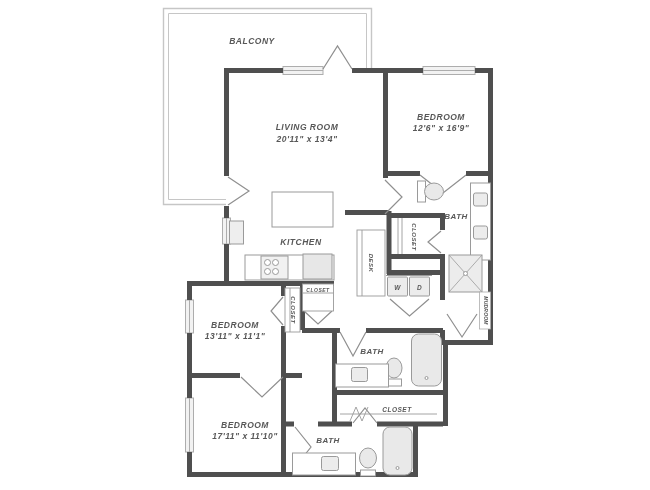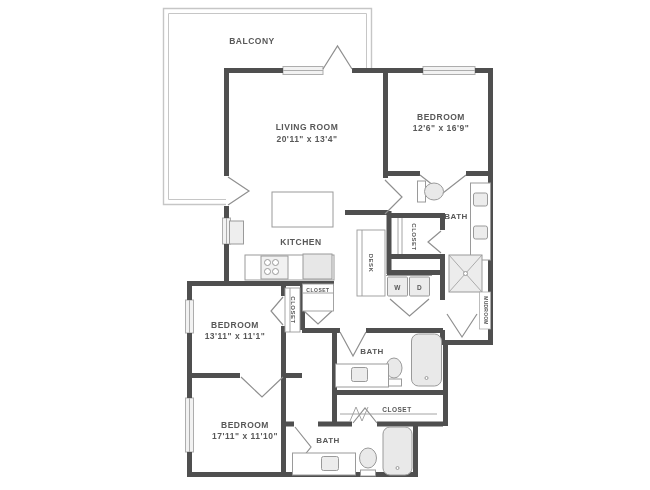--- a/index.html
+++ b/index.html
@@ -1,17 +1,17 @@
 <!DOCTYPE html>
 <html><head>
 <meta charset="utf-8">
 <style>
   html,body{margin:0;padding:0;background:#ffffff;}
   .stage{position:relative;width:566px;height:490px;background:#ffffff;overflow:hidden;
-         font-family:"Liberation Sans", sans-serif;}
+         font-family:"Liberation Sans", sans-serif;font-style:italic;}
   svg{display:block;}
   text{font-family:"Liberation Sans", sans-serif;font-weight:bold;fill:#585858;}
 </style>
 </head>
 <body>
 
 <div class="stage">
 <svg width="650" height="490" viewBox="0 0 650 490">
 
   <g fill="none" stroke="#c6c6c6">

